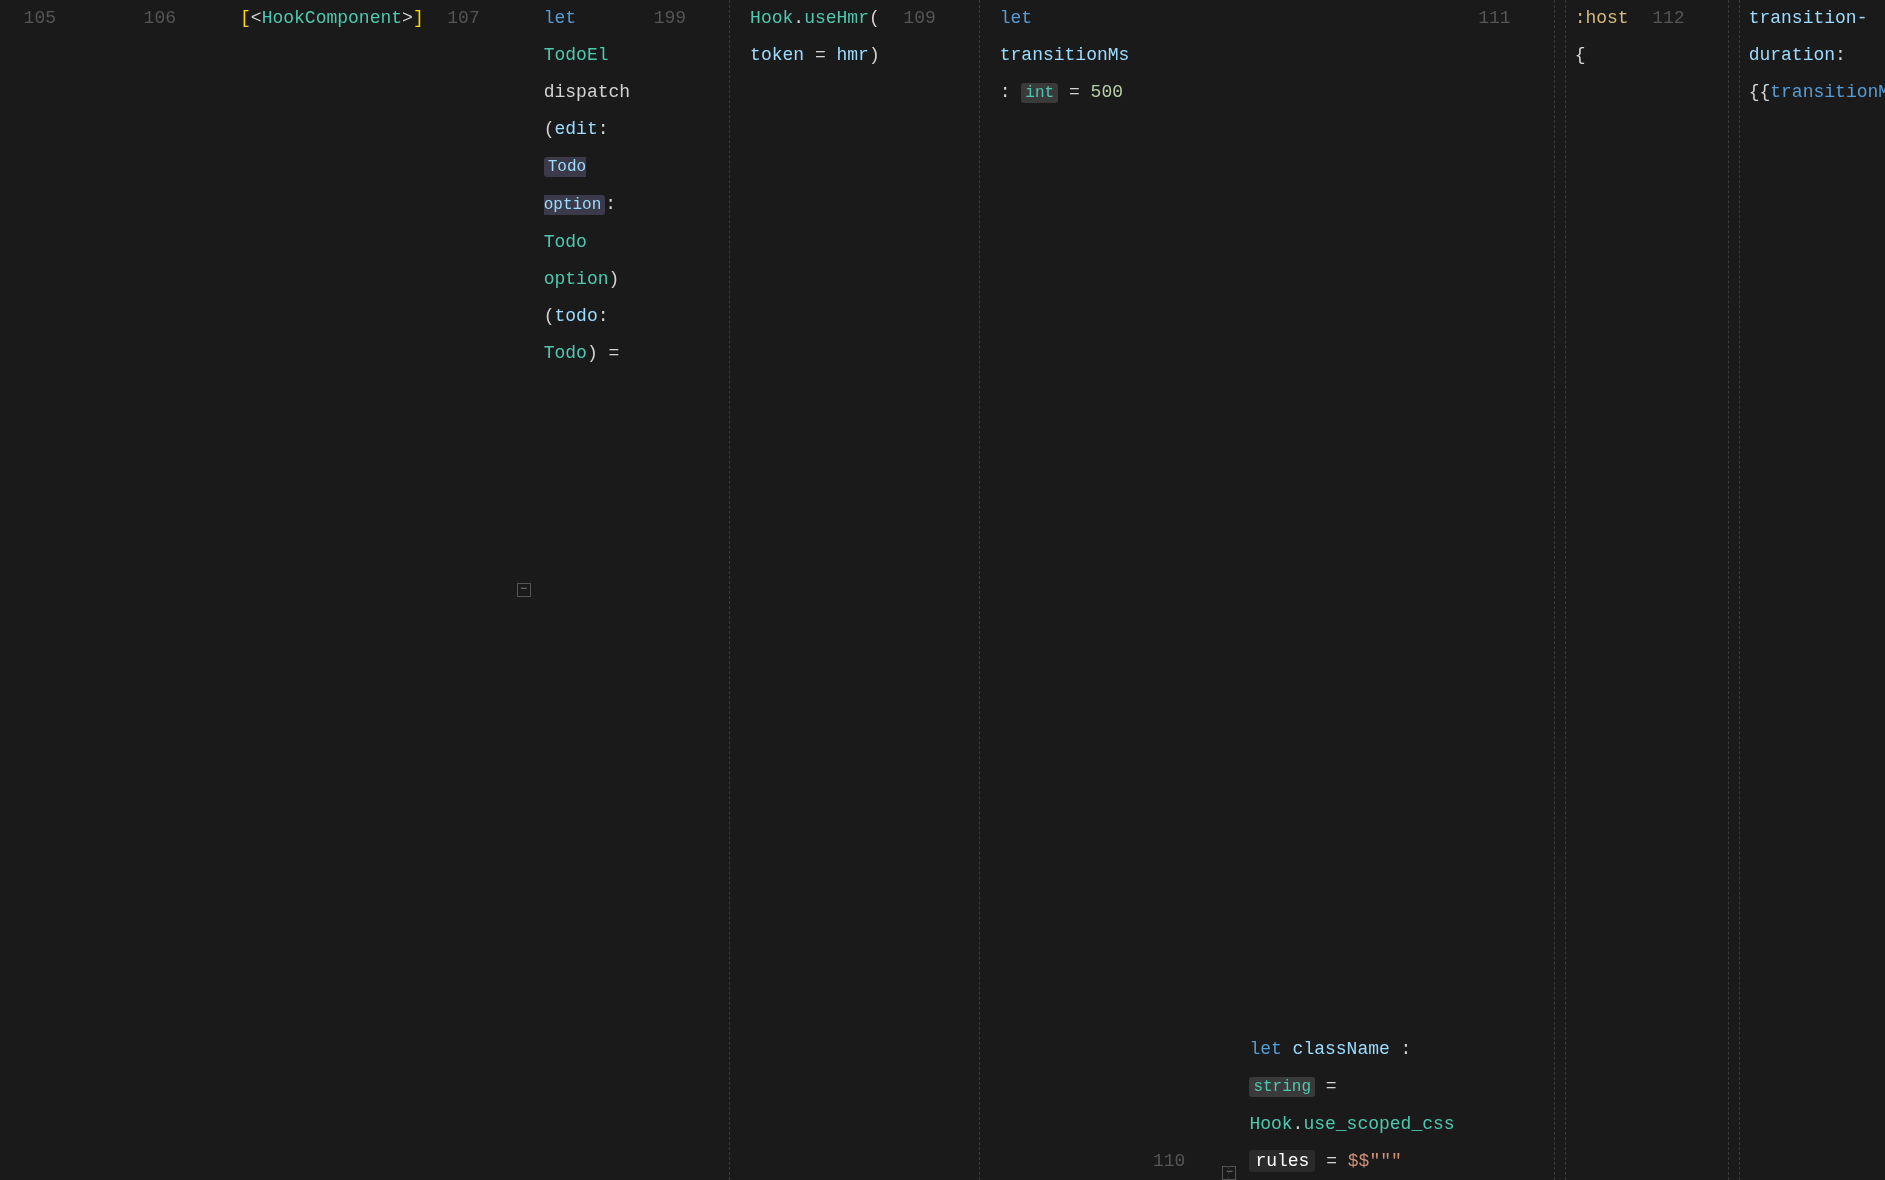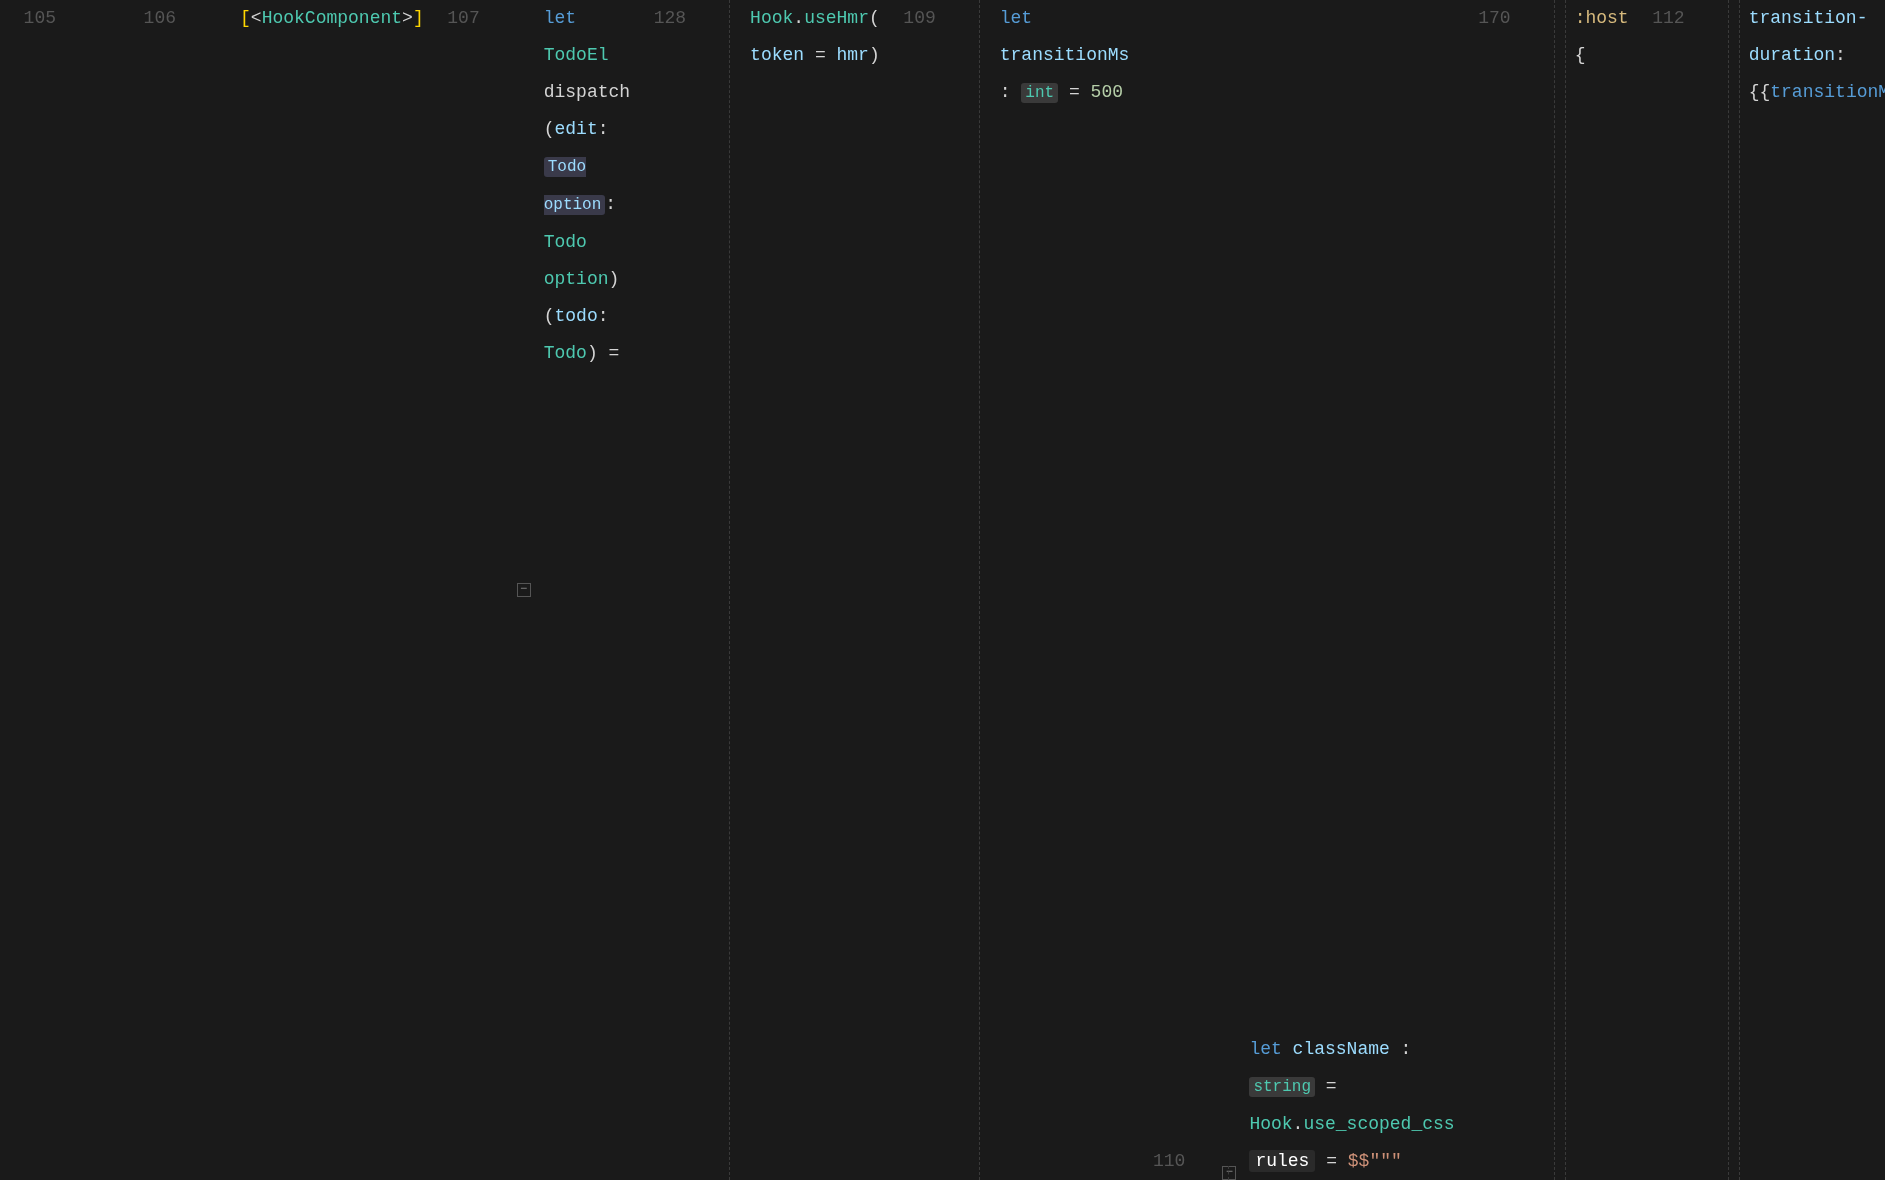--- a/index.html
+++ b/index.html
@@ -112,21 +112,21 @@
     <div class="line-num">107</div>
     <div class="gutter" style="position:relative;">
       <span class="fold-icon">−</span>
     </div>
     <div class="code-content">
       <span class="kw">let </span><span class="fn">TodoEl</span><span class="plain"> dispatch (</span><span class="param">edit</span><span class="plain">: </span><span class="highlight-todo">Todo option</span><span class="plain">: </span><span class="type">Todo option</span><span class="plain">) (</span><span class="param">todo</span><span class="plain">: </span><span class="type">Todo</span><span class="plain">) =</span>
     </div>
   </div>
 
   <div style="display:flex; min-height:37px; background:#1a1a1a;">
-    <div class="line-num">128</div>
+    <div class="line-num">199</div>
     <div class="gutter" style="position:relative;">
       <div style="position:absolute; left:19px; top:0; bottom:0; width:1px; border-left:1px dashed #3a3a3a;"></div>
     </div>
     <div class="code-content">
       <span class="plain">        </span><span class="type">Hook</span><span class="plain">.</span><span class="fn">useHmr</span><span class="plain">(</span><span class="plain"> </span><span class="param">token</span><span class="plain"> = </span><span class="param">hmr</span><span class="plain">)</span>
     </div>
   </div>
 
   <div style="display:flex; min-height:37px; background:#1a1a1a;">
     <div class="line-num">109</div>
@@ -143,21 +143,21 @@
     <div class="gutter" style="position:relative;">
       <div style="position:absolute; left:19px; top:0; bottom:0; width:1px; border-left:1px dashed #3a3a3a;"></div>
       <span class="fold-icon">−</span>
     </div>
     <div class="code-content">
       <span class="plain">        </span><span class="kw">let </span><span class="param">className</span><span class="plain"> : </span><span class="highlight-type" style="color:#4ec9b0;">string</span><span class="plain"> = </span><span class="type">Hook</span><span class="plain">.</span><span class="fn">use_scoped_css</span><span class="plain"> </span><span class="dim" style="background:#2a2a2a; border-radius:3px; padding:1px 6px;">rules</span><span class="plain"> = </span><span class="string">$$"""</span>
     </div>
   </div>
 
   <div style="display:flex; min-height:37px; background:#1a1a1a;">
-    <div class="line-num">170</div>
+    <div class="line-num">111</div>
     <div class="gutter" style="position:relative;">
       <div style="position:absolute; left:19px; top:0; bottom:0; width:1px; border-left:1px dashed #3a3a3a;"></div>
       <div style="position:absolute; left:30px; top:0; bottom:0; width:1px; border-left:1px dashed #3a3a3a;"></div>
     </div>
     <div class="code-content">
       <span class="plain">            </span><span class="css-selector">:host</span><span class="plain"> {</span>
     </div>
   </div>
 
   <div style="display:flex; min-height:37px; background:#1a1a1a;">

